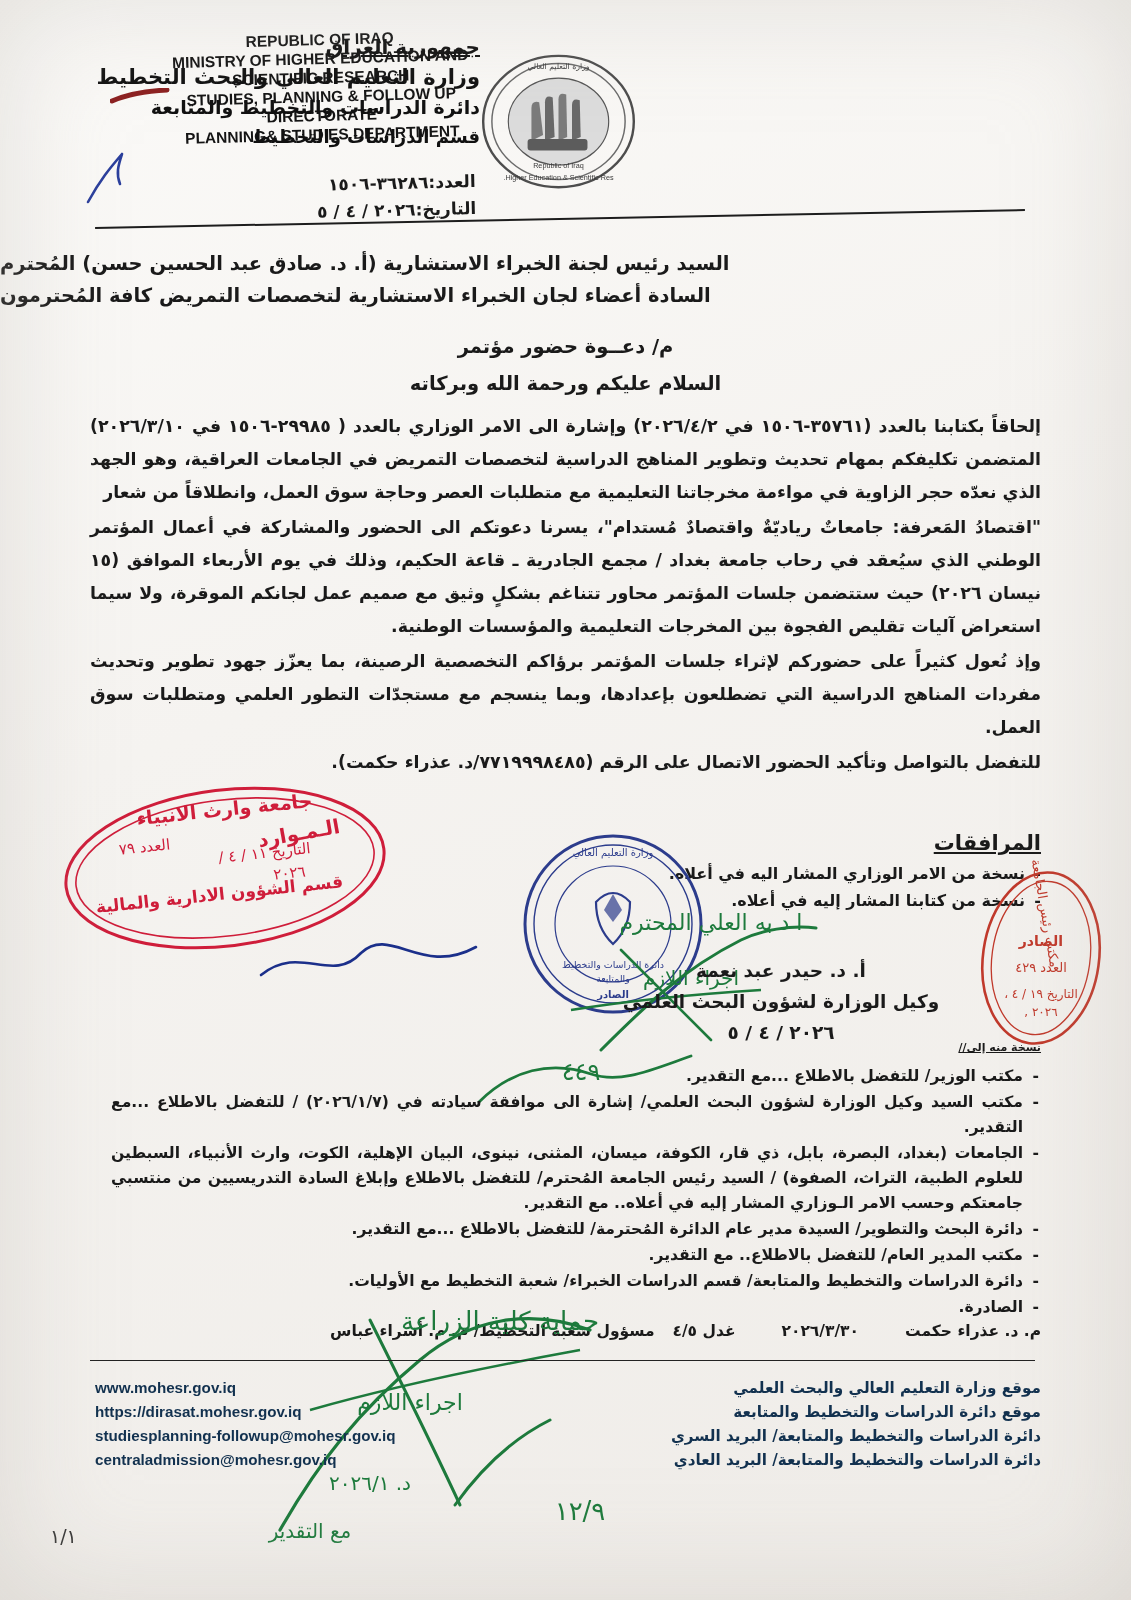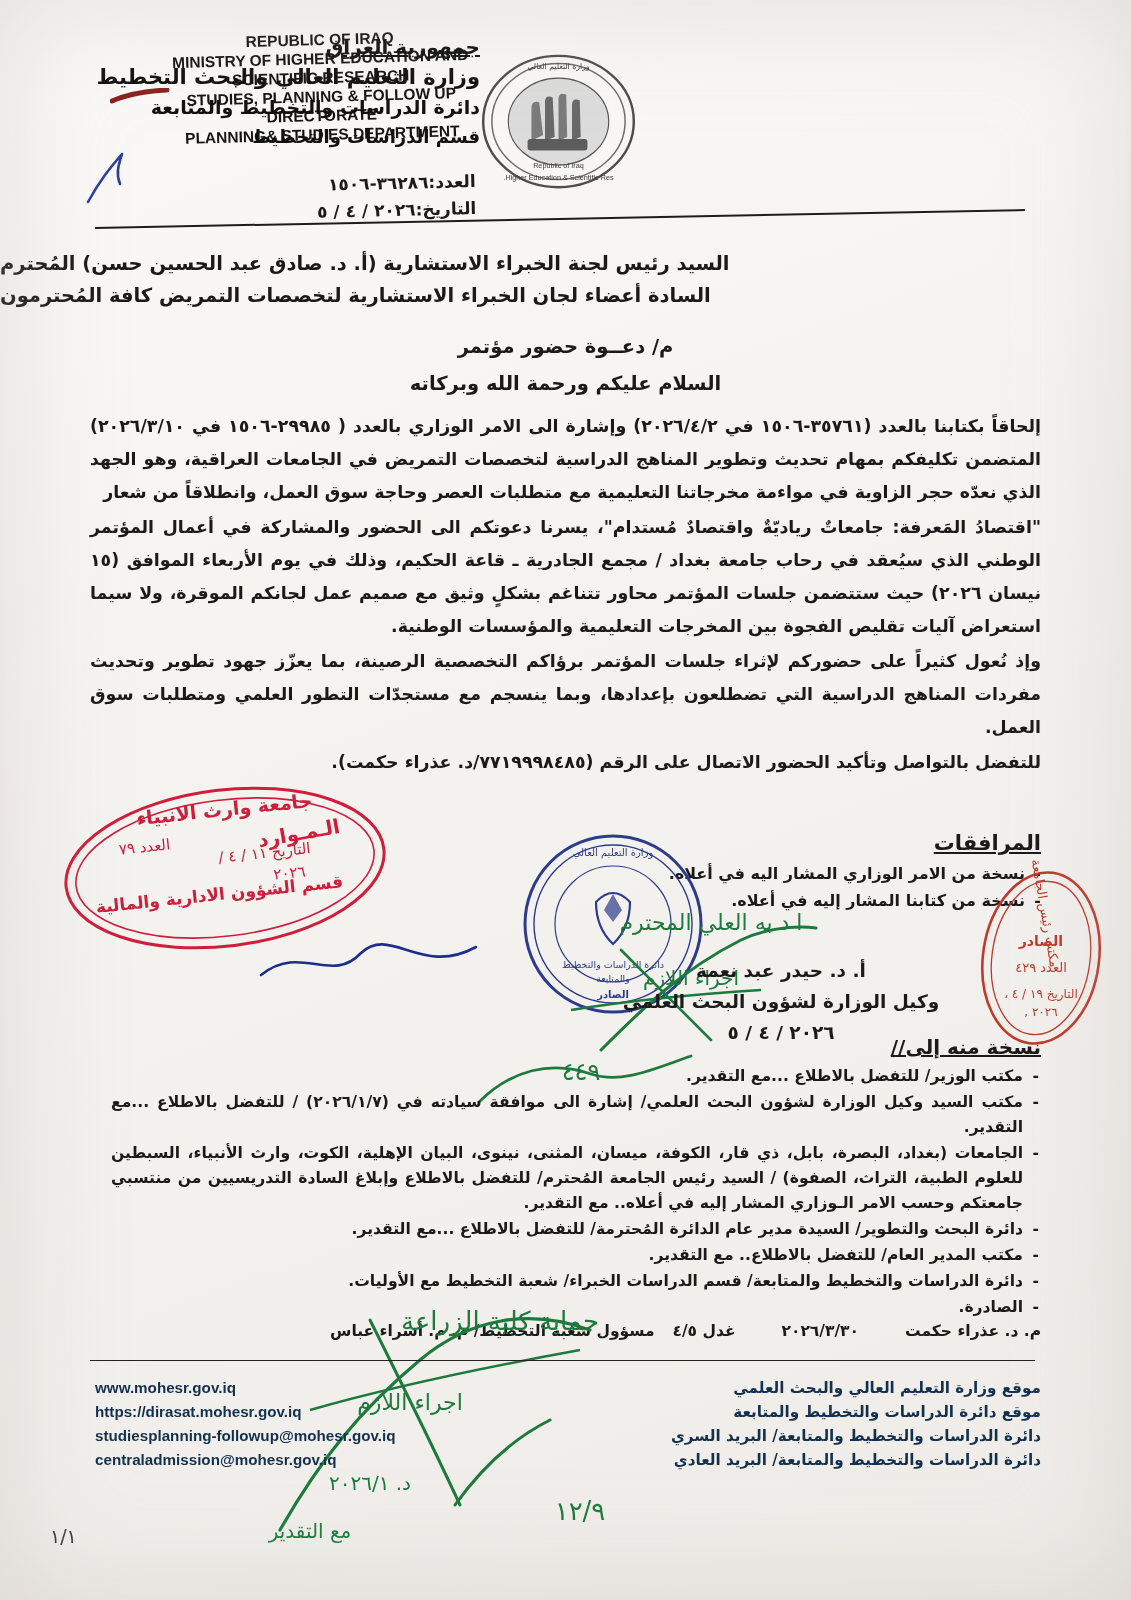--- a/index.html
+++ b/index.html
@@ -98,21 +98,21 @@
   .sign{
     position:absolute;right:180px;top:955px;width:340px;
     text-align:center;direction:rtl;font-weight:bold;font-size:18.5px;line-height:31px;
   }
 
   
   .copies{
     position:absolute;right:90px;top:1035px;width:930px;direction:rtl;
     font-size:15.6px;line-height:25px;font-weight:600;
   }
-  .copies .ttl{font-weight:bold;text-decoration:underline;font-size:20px;margin-bottom:4px;}
+  .copies .ttl{font-weight:bold;text-decoration:underline;font-size:11px;margin-bottom:4px;}
   .copies ul{list-style:none;margin:0;padding:0;}
   .copies li{position:relative;padding-right:18px;text-align:justify;margin-bottom:1px;}
   .copies li:before{content:"-";position:absolute;right:2px;top:0;}
 
   
   .fmeta{
     position:absolute;right:90px;top:1322px;width:560px;direction:rtl;
     font-size:15.5px;font-weight:600;
     display:flex;gap:46px;
   }

